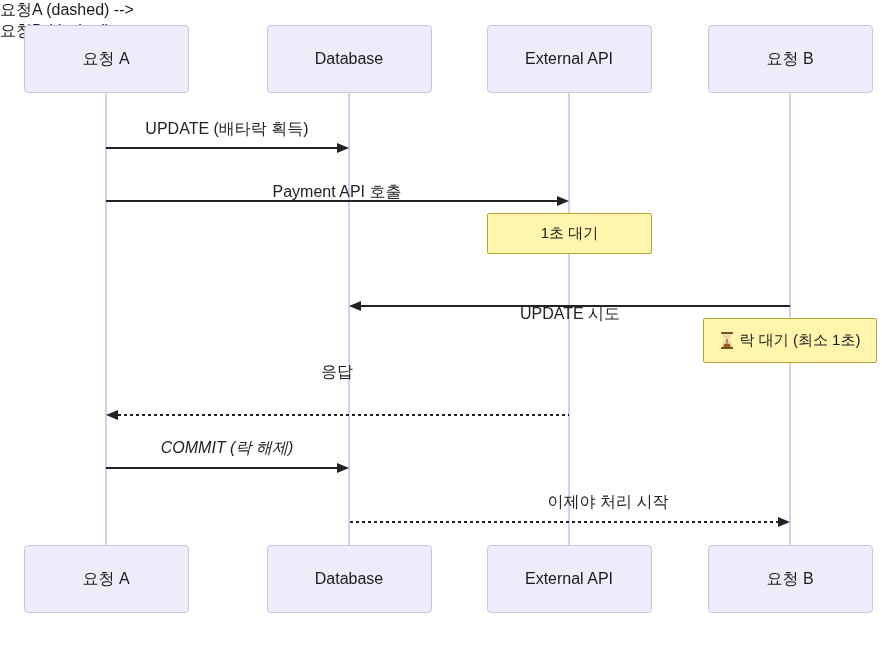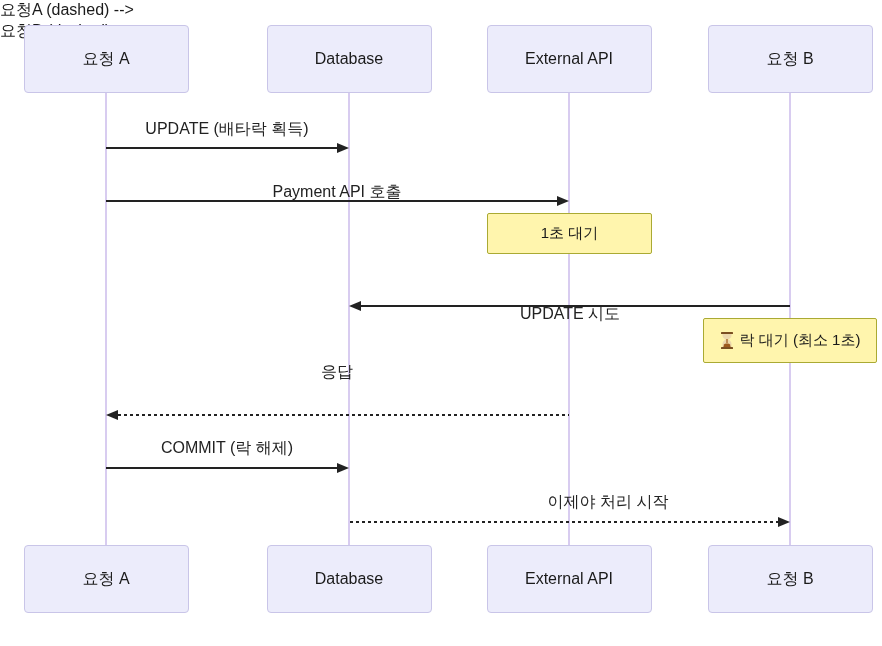--- a/index.html
+++ b/index.html
@@ -125,21 +125,21 @@
 
    요청A (dashed) --&gt;
   <div>
     <div class="msg-label" style="left:337px;top:362px;">응답</div>
     <div class="msg-line-dashed" style="left:118px;top:414px;width:451px;"></div>
     <div class="head-left" style="left:106px;top:410px;"></div>
   </div>
 
   
   <div>
-    <div class="msg-label" style="left:227px;top:438px;">COMMIT (락 해제)</div>
+    <div class="msg-label" style="left:227px;top:438px;font-style:italic;">COMMIT (락 해제)</div>
     <div class="msg-line-solid" style="left:106px;top:467px;width:233px;"></div>
     <div class="head-right" style="left:337px;top:463px;"></div>
   </div>
 
    요청B (dashed) --&gt;
   <div>
     <div class="msg-label" style="left:570px;top:492px;margin-left:38px;">이제야 처리 시작</div>
     <div class="msg-line-dashed" style="left:350px;top:521px;width:428px;"></div>
     <div class="head-right" style="left:778px;top:517px;"></div>
   </div>

